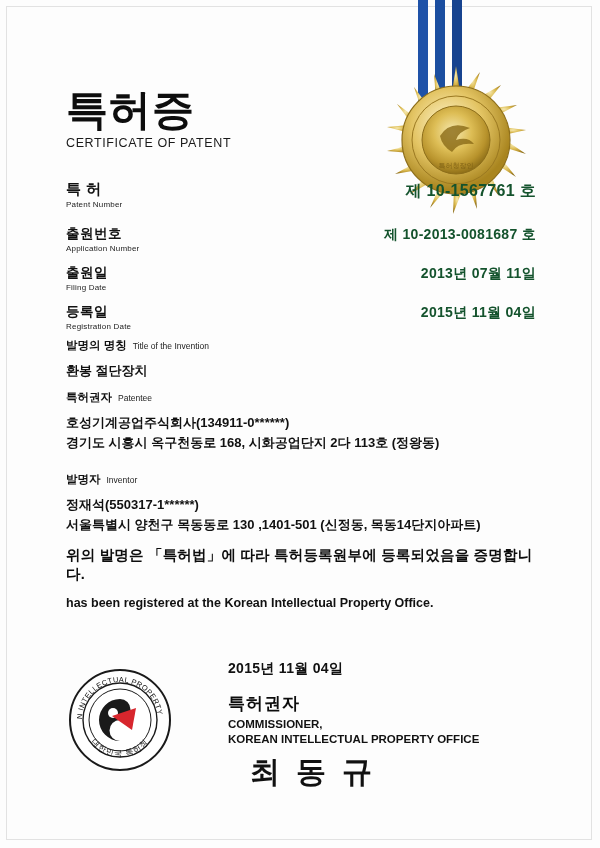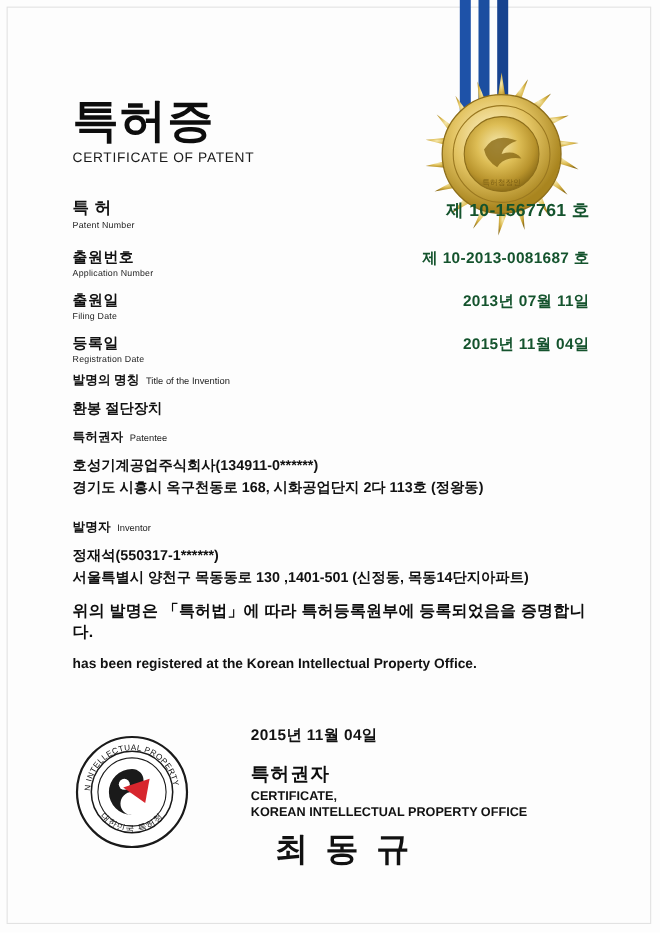--- a/index.html
+++ b/index.html
@@ -387,20 +387,20 @@
       <circle cx="45" cy="45" r="5" fill="#ffffff"></circle>
       <polygon points="44,48 68,40 64,62" fill="#d7262d"></polygon>
     </svg>
   </div>
 
   <div class="issue-date">2015년  11월  04일</div>
 
   <div class="signature-block">
     <div class="sig-ko">특허권자</div>
     <div class="sig-en">
-      <div>CERTIFICATE,</div>
+      <div>COMMISSIONER,</div>
       <div>KOREAN INTELLECTUAL PROPERTY OFFICE</div>
     </div>
   </div>
 
   <div class="sig-name">최동규</div>
 
 </div>
 
 </body></html>

